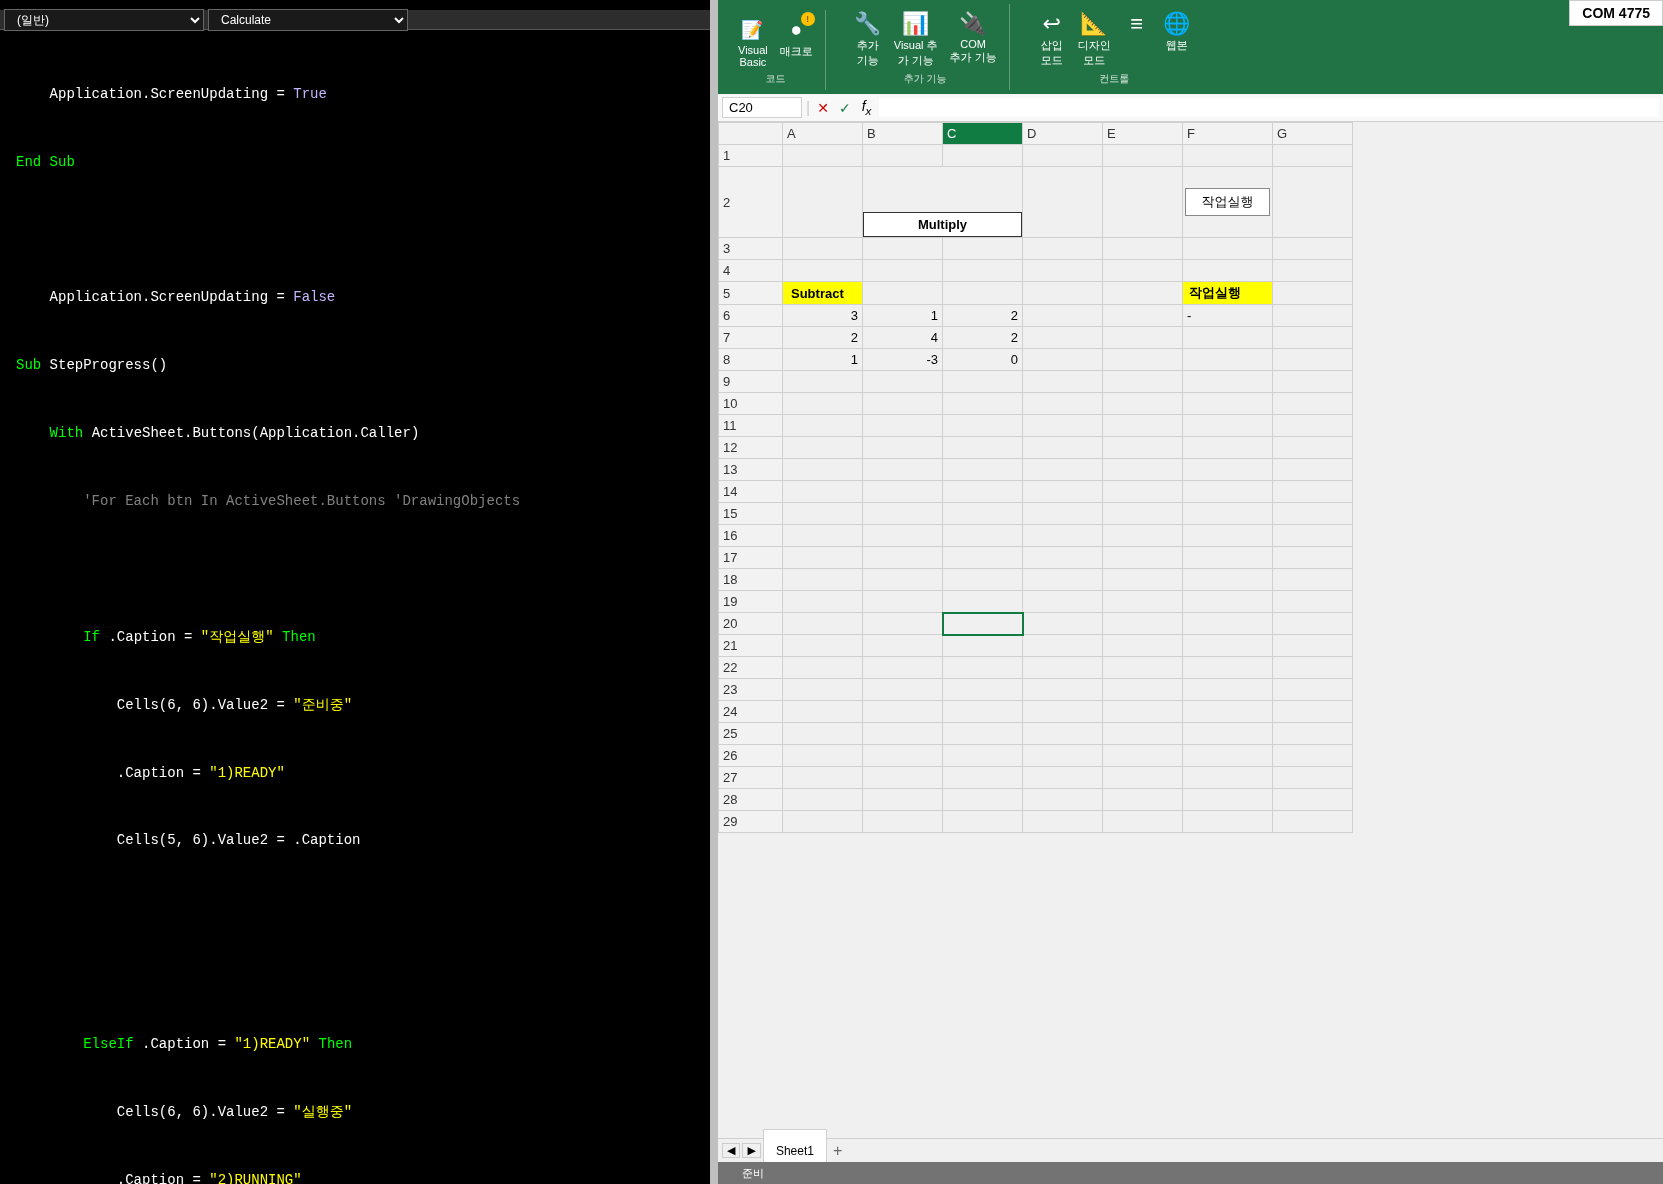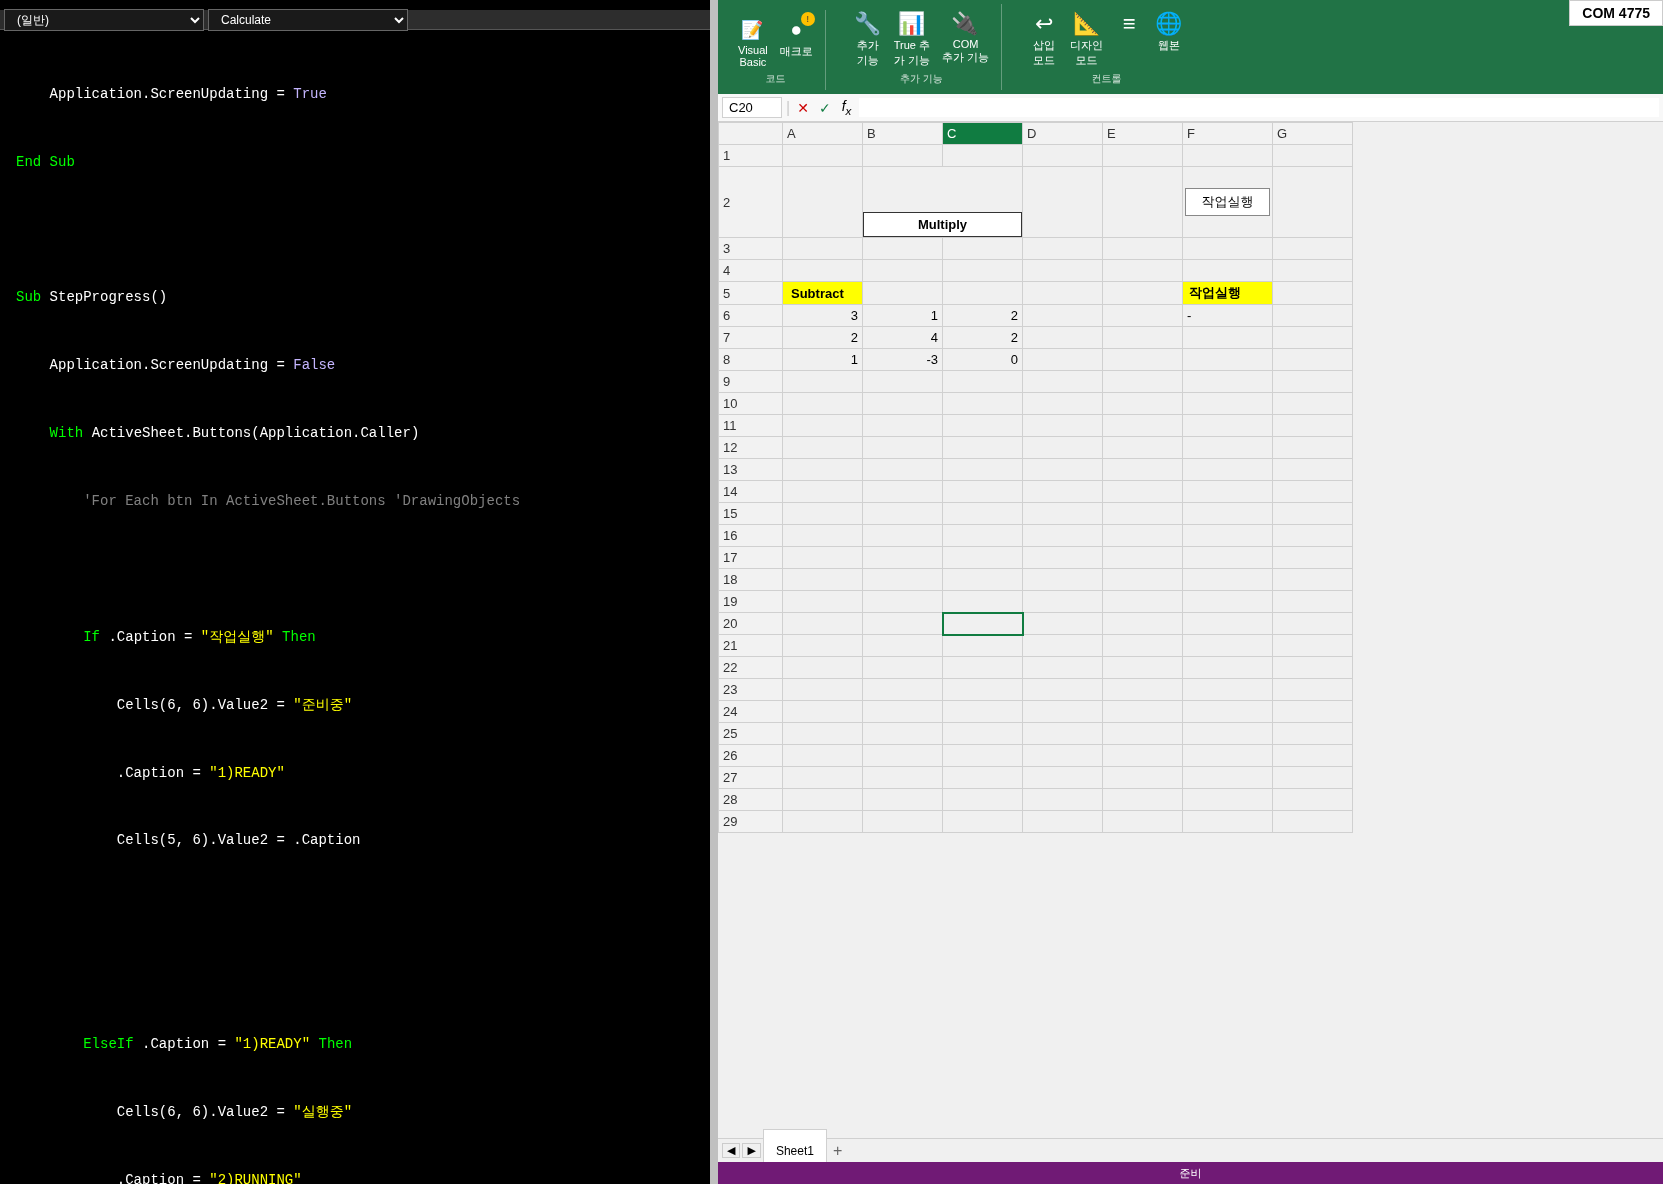--- a/index.html
+++ b/index.html
@@ -139,21 +139,21 @@
       display: flex;
       align-items: center;
       background: #f8f8f8;
       border-bottom: 1px solid #d0d0d0;
       padding: 2px 4px;
       gap: 4px;
       height: 28px;
     }
 
     .cell-ref-box {
-      width: 60px;
+      width: 80px;
       border: 1px solid #d0d0d0;
       padding: 2px 6px;
       font-size: 13px;
       background: white;
     }
 
     .formula-btn {
       background: none;
       border: none;
       cursor: pointer;
@@ -280,26 +280,26 @@
       cursor: pointer;
       font-size: 16px;
       padding: 0 4px;
       color: #666;
     }
 
     
     .status-bar {
       display: flex;
       align-items: center;
-      background: #701a75;
+      background: #737373;
       color: white;
       font-size: 11px;
-      padding: 2px 0;
+      padding: 2px 24px;
       height: 22px;
-      justify-content: center;
+      justify-content: flex-start;
     }
 
     
     .com-indicator {
       position: absolute;
       top: 0;
       right: 0;
       background: #ffffff;
       border: 1px solid #ccc;
       font-size: 13px;
@@ -324,22 +324,22 @@
       <option>(일반)</option>
     </select>
     <select class="vba-selector2">
       <option>Calculate</option>
     </select>
   </div>
   <div class="vba-code">
     <span class="code-line"><span class="kw-white">&nbsp;&nbsp;&nbsp;&nbsp;Application.ScreenUpdating = </span><span class="kw-blue">True</span></span>
     <span class="code-line"><span class="kw-green">End Sub</span></span>
     <span class="code-line">&nbsp;</span>
+    <span class="code-line"><span class="kw-white">&nbsp;&nbsp;&nbsp;&nbsp;Application.ScreenUpdating = </span><span class="kw-blue">False</span></span>
     <span class="code-line"><span class="kw-green">Sub </span><span class="kw-white">StepProgress()</span></span>
-    <span class="code-line"><span class="kw-white">&nbsp;&nbsp;&nbsp;&nbsp;Application.ScreenUpdating = </span><span class="kw-blue">False</span></span>
     <span class="code-line"><span class="kw-white">&nbsp;&nbsp;&nbsp;&nbsp;</span><span class="kw-green">With </span><span class="kw-white">ActiveSheet.Buttons(Application.Caller)</span></span>
     <span class="code-line"><span class="kw-comment">&nbsp;&nbsp;&nbsp;&nbsp;&nbsp;&nbsp;&nbsp;&nbsp;'For Each btn In ActiveSheet.Buttons 'DrawingObjects</span></span>
     <span class="code-line">&nbsp;</span>
     <span class="code-line"><span class="kw-white">&nbsp;&nbsp;&nbsp;&nbsp;&nbsp;&nbsp;&nbsp;&nbsp;</span><span class="kw-green">If </span><span class="kw-white">.Caption = </span><span class="kw-yellow">"작업실행"</span><span class="kw-green"> Then</span></span>
     <span class="code-line"><span class="kw-white">&nbsp;&nbsp;&nbsp;&nbsp;&nbsp;&nbsp;&nbsp;&nbsp;&nbsp;&nbsp;&nbsp;&nbsp;Cells(6, 6).Value2 = </span><span class="kw-yellow">"준비중"</span></span>
     <span class="code-line"><span class="kw-white">&nbsp;&nbsp;&nbsp;&nbsp;&nbsp;&nbsp;&nbsp;&nbsp;&nbsp;&nbsp;&nbsp;&nbsp;.Caption = </span><span class="kw-yellow">"1)READY"</span></span>
     <span class="code-line"><span class="kw-white">&nbsp;&nbsp;&nbsp;&nbsp;&nbsp;&nbsp;&nbsp;&nbsp;&nbsp;&nbsp;&nbsp;&nbsp;Cells(5, 6).Value2 = .Caption</span></span>
     <span class="code-line">&nbsp;</span>
     <span class="code-line">&nbsp;</span>
     <span class="code-line"><span class="kw-white">&nbsp;&nbsp;&nbsp;&nbsp;&nbsp;&nbsp;&nbsp;&nbsp;</span><span class="kw-green">ElseIf </span><span class="kw-white">.Caption = </span><span class="kw-yellow">"1)READY"</span><span class="kw-green"> Then</span></span>
@@ -393,21 +393,21 @@
 
     <div class="ribbon-group">
       <div class="ribbon-btns-row">
         <div class="ribbon-btn">
           <div class="ribbon-icon" style="font-size:22px;">🔧</div>
           <span>추가</span>
           <span>기능</span>
         </div>
         <div class="ribbon-btn">
           <div class="ribbon-icon" style="font-size:22px;">📊</div>
-          <span>True 추</span>
+          <span>Visual 추</span>
           <span>가 기능</span>
         </div>
         <div class="ribbon-btn">
           <div class="ribbon-icon" style="font-size:22px;">🔌</div>
           <span>COM</span>
           <span>추가 기능</span>
         </div>
       </div>
       <div class="ribbon-group-label">추가 기능</div>
     </div>

